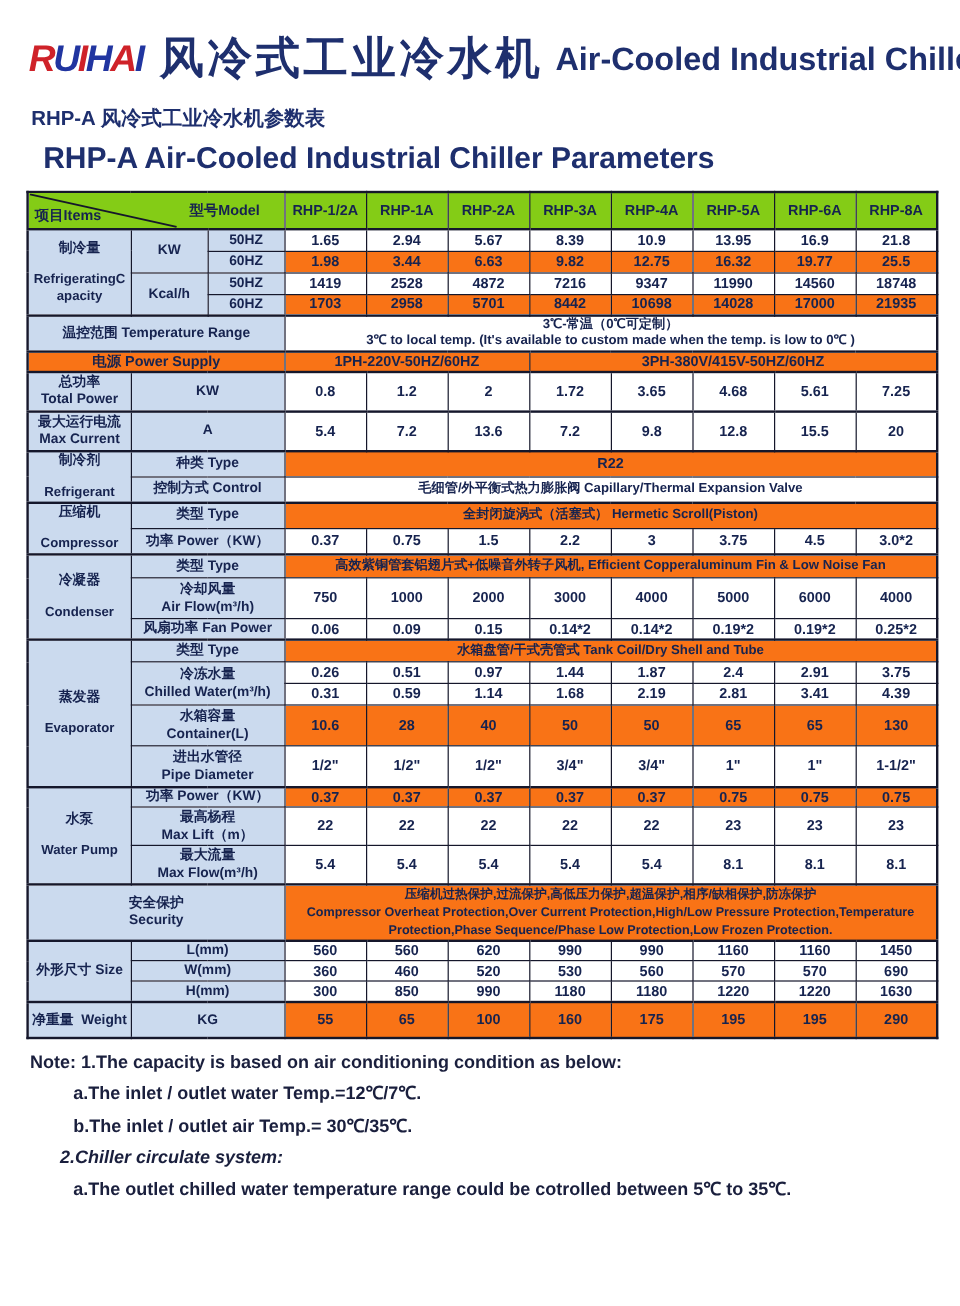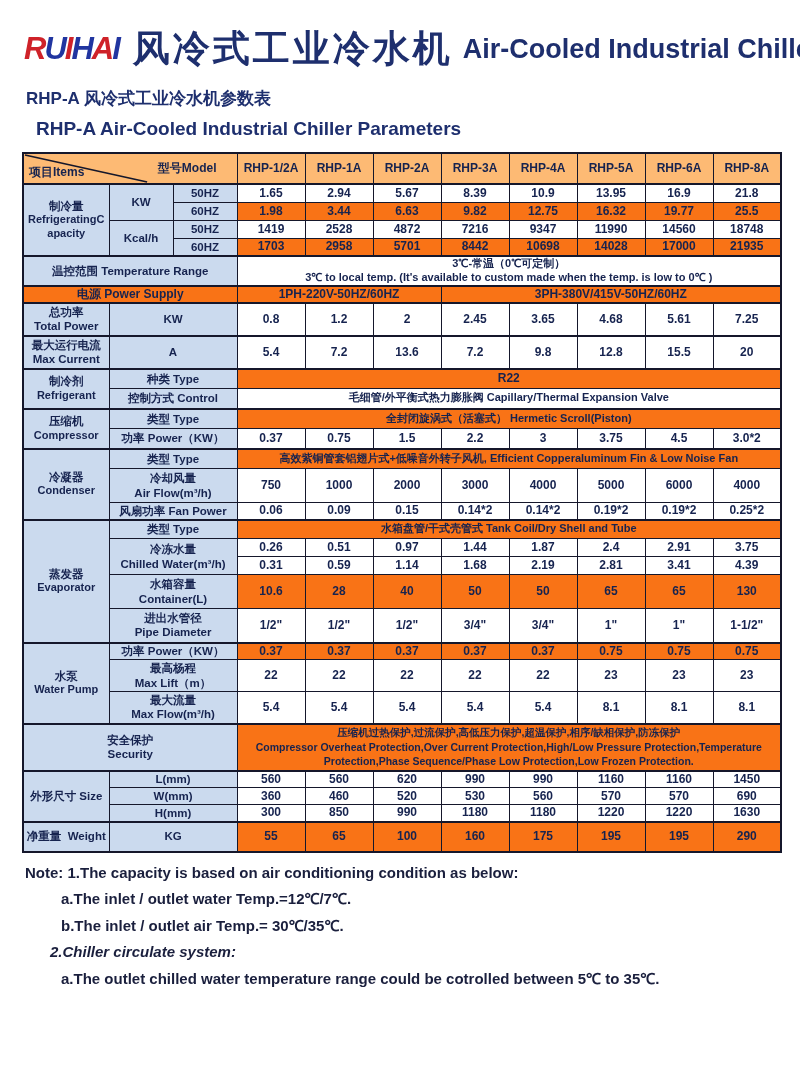--- a/index.html
+++ b/index.html
@@ -12,42 +12,42 @@
 
   
   .brand { display:flex; align-items:center; padding:24px 0 0 24px; }
   .logo { font-size:31px; font-weight:bold; font-style:italic; letter-spacing:-2px; margin-right:14px; white-space:nowrap; }
   .logo .r { color:#cf2229; }
   .logo .b { color:#2135a0; }
   .title-zh { font-size:37px; color:#1e2f6e; font-weight:600; letter-spacing:3px; white-space:nowrap; }
   .title-en { font-size:27px; color:#1e2f6e; font-weight:bold; margin-left:10px; white-space:nowrap; }
   .sub { margin-left:36px; color:#1e2f6e; font-weight:bold; }
   .sub-zh { font-size:17px; margin-top:13px;margin-left:26px; }
-  .sub-en { font-size:19px; margin-top:8px; }
+  .sub-en { font-size:25px; margin-top:8px; }
 
   
   table { border-collapse:collapse; table-layout:fixed; width:758px; margin:12px 0 0 22px; border:2px solid #15172b; }
   td, th { border:1px solid #15172b; text-align:center; vertical-align:middle;
            font-size:11.5px; font-weight:bold; color:#16234f; padding:0 1px; line-height:1.25; overflow:hidden; }
   th { font-size:12px; }
   .wh { background:#ffffff; font-size:12px; }
   .tl { background:#f97316; font-size:12px; }
   .lv { background:#cbdaee; }
-  .hd { background:#fdba74; }
+  .hd { background:#84cc16; }
   tr.sec > td, tr.sec > th { border-top:2px solid #15172b; }
   tr.h15>td{height:16px} tr.h16>td{height:17px} tr.h17>td{height:18px}
   tr.h18>td{height:19px} tr.h19>td{height:20px} tr.h26>td{height:27px}
   tr.h29>td{height:30px} tr.h31>td{height:32px} tr.h32>td{height:33px}
   tr.h33>td{height:34px} tr.h45>td{height:47px}
   .corner { position:relative; height:31px; }
   .diag { position:absolute; left:0; top:0; width:100%; height:100%; }
   .c-items { position:absolute; left:5px; bottom:3px; font-size:12px; }
   .c-model { position:absolute; right:20px; top:7px; font-size:12px; }
   .brk { word-break:break-all; }
-  .small { font-size:11px; }
+  .small { font-size:11px;margin-top:13px; }
   .secv { font-size:10.5px; line-height:1.4; }
 
   
   .notes-zh { margin:16px 0 0 38px; font-family:"DejaVu Serif","Liberation Serif",serif;
               font-weight:bold; font-size:15px; color:#1a1f3d; line-height:26px; }
   .notes-zh .ind { padding-left:27px; }
   .notes-en { margin:7px 0 0 25px; font-size:15px; font-weight:600; color:#1a1f3d; line-height:26.5px; }
   .notes-en .ia { padding-left:36px; }
   .notes-en .ib { padding-left:25px;font-style:italic; }
 </style>
@@ -165,21 +165,21 @@
 
     <tr class="sec h32">
       <td class="lv">
             <div>总功率</div>
             <div>Total Power</div>
           </td>
       <td class="lv" colspan="2">KW</td>
     <td class="wh">0.8</td>
           <td class="wh">1.2</td>
           <td class="wh">2</td>
-          <td class="wh">2.45</td>
+          <td class="wh">1.72</td>
           <td class="wh">3.65</td>
           <td class="wh">4.68</td>
           <td class="wh">5.61</td>
           <td class="wh">7.25</td>
         </tr>
 
     <tr class="sec h32">
       <td class="lv">
             <div>最大运行电流</div>
             <div>Max Current</div>

